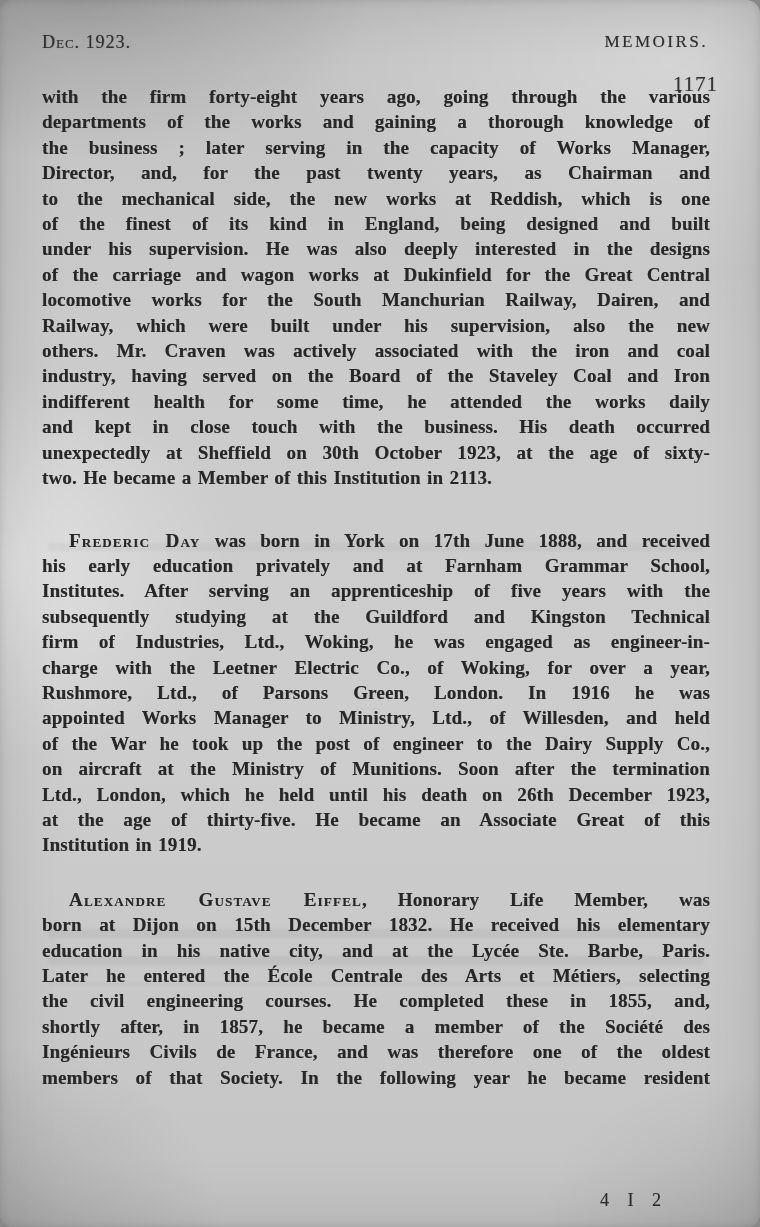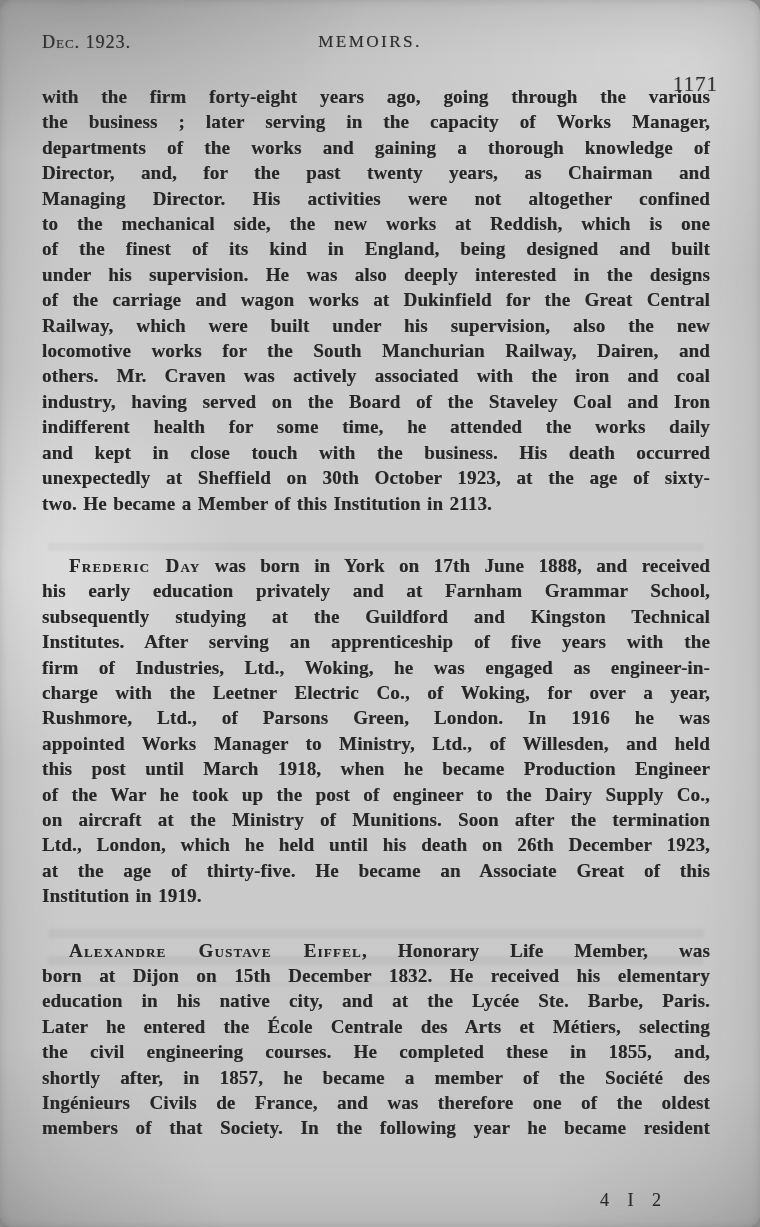--- a/index.html
+++ b/index.html
@@ -33,21 +33,21 @@
     left: 0; top: 4px;
     font-variant: small-caps;
     font-size: 18px;
     letter-spacing: 1px;
     color: #2e2e2e;
     text-shadow: 0.4px 0.4px 0.7px rgba(20,20,20,0.35);
   }
   .head-title {
     position: absolute;
     left: 0; right: 0; top: 4px;
-    text-align: center;
+    text-align: right;
     transform: translateX(-10px);
     font-size: 17px;
     letter-spacing: 2.5px;
     color: #2e2e2e;
     text-shadow: 0.4px 0.4px 0.7px rgba(20,20,20,0.35);
   }
   .head-pageno {
     position: absolute;
     right: 0; top: -4px;
     font-size: 21px;
@@ -123,47 +123,45 @@
     <span class="head-title">MEMOIRS.</span>
     <span class="head-pageno">1171</span>
   </div>
 
   <div class="bleed-band bleed-a"></div>
   <div class="bleed-band bleed-b"></div>
 
   <div class="body-text">
     <div class="paragraph para-1">
         <div class="text-line">with the firm forty-eight years ago, going through the various</div>
+        <div class="text-line">departments of the works and gaining a thorough knowledge of</div>
         <div class="text-line">the business ; later serving in the capacity of Works Manager,</div>
-        <div class="text-line">departments of the works and gaining a thorough knowledge of</div>
         <div class="text-line">Director, and, for the past twenty years, as Chairman and</div>
-        <div class="text-line">Managing Director. His activities were not altogether confined</div>
         <div class="text-line">to the mechanical side, the new works at Reddish, which is one</div>
         <div class="text-line">of the finest of its kind in England, being designed and built</div>
         <div class="text-line">under his supervision. He was also deeply interested in the designs</div>
         <div class="text-line">of the carriage and wagon works at Dukinfield for the Great Central</div>
+        <div class="text-line">locomotive works for the South Manchurian Railway, Dairen, and</div>
         <div class="text-line">Railway, which were built under his supervision, also the new</div>
-        <div class="text-line">locomotive works for the South Manchurian Railway, Dairen, and</div>
         <div class="text-line">others. Mr. Craven was actively associated with the iron and coal</div>
         <div class="text-line">industry, having served on the Board of the Staveley Coal and Iron</div>
         <div class="text-line">indifferent health for some time, he attended the works daily</div>
         <div class="text-line">and kept in close touch with the business. His death occurred</div>
         <div class="text-line">unexpectedly at Sheffield on 30th October 1923, at the age of sixty-</div>
         <div class="text-line last-line">two. He became a Member of this Institution in 2113.</div>
       </div>
     <div class="paragraph para-2">
         <div class="text-line indent"><span class="smallcaps">Frederic Day</span> was born in York on 17th June 1888, and received</div>
         <div class="text-line">his early education privately and at Farnham Grammar School,</div>
+        <div class="text-line">Institutes. After serving an apprenticeship of five years with the</div>
         <div class="text-line">subsequently studying at the Guildford and Kingston Technical</div>
-        <div class="text-line">Institutes. After serving an apprenticeship of five years with the</div>
         <div class="text-line">firm of Industries, Ltd., Woking, he was engaged as engineer-in-</div>
         <div class="text-line">charge with the Leetner Electric Co., of Woking, for over a year,</div>
         <div class="text-line">Rushmore, Ltd., of Parsons Green, London. In 1916 he was</div>
         <div class="text-line">appointed Works Manager to Ministry, Ltd., of Willesden, and held</div>
-        <div class="text-line">this post until March 1918, when he became Production Engineer</div>
         <div class="text-line">of the War he took up the post of engineer to the Dairy Supply Co.,</div>
         <div class="text-line">on aircraft at the Ministry of Munitions. Soon after the termination</div>
         <div class="text-line">Ltd., London, which he held until his death on 26th December 1923,</div>
         <div class="text-line">at the age of thirty-five. He became an Associate Great of this</div>
         <div class="text-line last-line">Institution in 1919.</div>
       </div>
     <div class="paragraph para-3">
         <div class="text-line indent"><span class="smallcaps">Alexandre Gustave Eiffel</span>, Honorary Life Member, was</div>
         <div class="text-line">born at Dijon on 15th December 1832. He received his elementary</div>
         <div class="text-line">education in his native city, and at the Lycée Ste. Barbe, Paris.</div>

